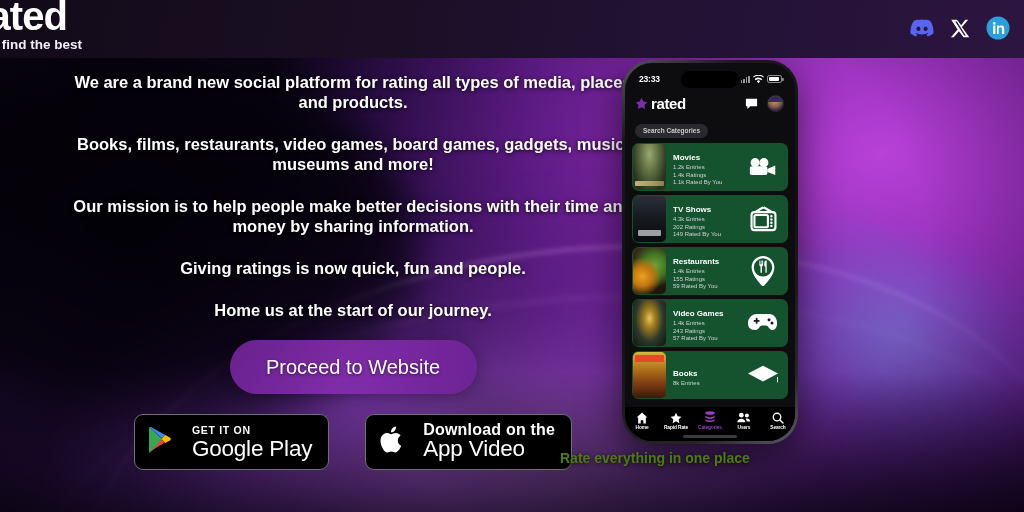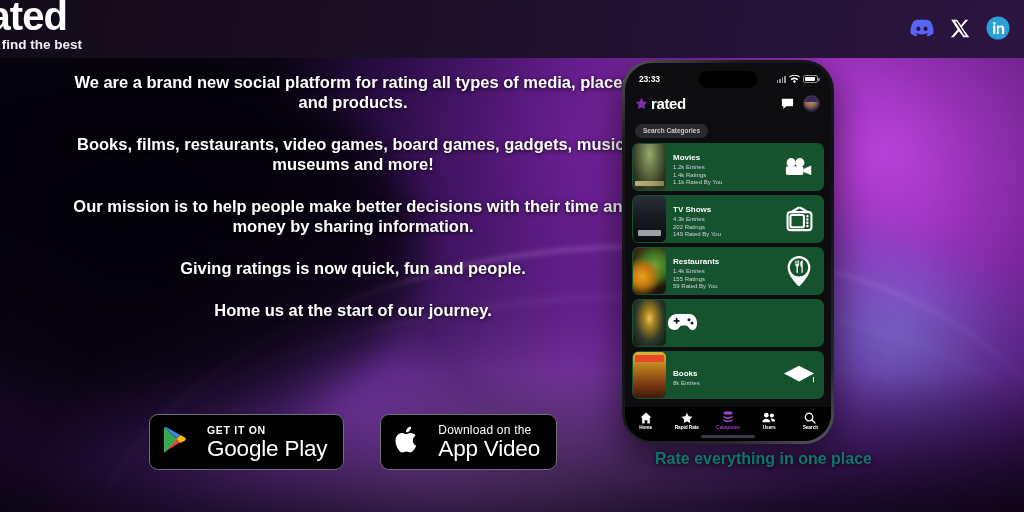--- a/index.html
+++ b/index.html
@@ -201,33 +201,33 @@
     cursor: pointer;
   }
   .store-txt { display: flex; flex-direction: column; justify-content: center; color: #ffffff; }
   .store-small {
     font-size: 10.5px;
     font-weight: bold;
     letter-spacing: 0.7px;
     line-height: 12px;
     text-transform: uppercase;
   }
-  .store-small.apple { font-weight: normal; letter-spacing: 0.2px; font-size: 12px; text-transform: none; }
+  .store-small.apple { font-weight: bold; letter-spacing: 0.2px; font-size: 16px; text-transform: none; }
   .store-big {
     font-size: 22.5px;
     line-height: 25px;
     font-weight: normal;
     letter-spacing: -0.2px;
   }
 
   
   .phone-stage {
     position: absolute;
     left: 622px; top: 60px;
-    width: 212px; height: 384px;
+    width: 176px; height: 384px;
     z-index: 12;
   }
   .phone {
     position: absolute; inset: 0;
     border-radius: 30px;
     background: linear-gradient(145deg, #55555c 0%, #1a1a1e 16%, #101013 50%, #26262b 86%, #5a5a62 100%);
     padding: 3px;
     box-shadow: 0 14px 40px rgba(0,0,0,0.6);
   }
   .phone-screen {
@@ -410,23 +410,23 @@
   .tab.active { color: #9b3fc4; }
   .home-indicator {
     position: absolute; left: 50%; bottom: 3px; transform: translateX(-50%);
     width: 54px; height: 3px; border-radius: 2px; background: #3a3a40;
   }
 
   .phone-caption {
     position: absolute;
     left: 560px; top: 450px;
     width: 312px;
-    text-align: right;
-    color: #0f766e;
-    font-size: 16px;
+    text-align: left;
+    color: #4d7c0f;
+    font-size: 14px;
     font-weight: bold;
     text-shadow: 0 1px 4px rgba(0,0,0,0.8);
     z-index: 12;
   }
 </style>
 </head>
 <body>
 
 <div class="page">
 
@@ -467,20 +467,23 @@
   </div>
 
   <div class="copy">
     <p>We are a brand new social platform for rating all types of media, places and products.</p>
     <p>Books, films, restaurants, video games, board games, gadgets, music, museums and more!</p>
     <p>Our mission is to help people make better decisions with their time and money by sharing information.</p>
     <p>Giving ratings is now quick, fun and people.</p>
     <p>Home us at the start of our journey.</p>
   </div>
 
+  <div class="cta-wrap">
+    <button class="cta">Proceed to Website</button>
+  </div>
 
   <div class="stores">
     <div class="store-badge">
       <span>
         <svg width="26" height="29" viewBox="0 0 26 29" aria-hidden="true">
           <path d="M1.6 1.2 15.4 14 1.6 26.8C1.2 26.4 1 25.8 1 25V3c0-.8.2-1.4.6-1.8Z" fill="#34a853"></path>
           <path d="M1.6 1.2C1.9.9 2.4.8 3 1l14.2 7.9-3.3 3.3L1.6 1.2Z" fill="#4285f4"></path>
           <path d="M17.2 8.9 21.9 11.5c1.2.7 1.2 2.3 0 3L17.2 17l-3.6-4 3.6-4.1Z" fill="#fbbc04"></path>
           <path d="M1.6 26.8 13.6 13.2l3.3 3.3L3 25c-.6.3-1.1.2-1.4-.1Z" fill="#ea4335"></path>
         </svg>
@@ -598,20 +601,26 @@
               <svg width="24" height="30" viewBox="0 0 24 30" fill="#ffffff" aria-hidden="true">
                 <path d="M12 0C5.7 0 .6 5.1.6 11.4c0 7.7 9.3 17.2 10.5 18.3.5.4 1.3.4 1.8 0 1.2-1.1 10.5-10.6 10.5-18.3C23.4 5.1 18.3 0 12 0Zm0 2.2a9.2 9.2 0 1 1 0 18.4 9.2 9.2 0 0 1 0-18.4Z"></path>
                 <path d="M8.3 4.6v4.2c0 .8.5 1.4 1.2 1.6v6.3h1.4v-6.3c.7-.2 1.2-.8 1.2-1.6V4.6h-.9v3.6h-.7V4.6h-.9v3.6h-.7V4.6h-.6Z"></path>
                 <path d="M15 4.6c-1 0-1.8 1.6-1.8 3.6 0 1.5.5 2.5 1.2 2.8v5.7h1.3V4.6H15Z"></path>
               </svg>
             </span>
           </div>
 
           <div class="cat-card">
             <span class="cat-thumb th-games"></span>
+            <span class="cat-info">
+              <span class="cat-title">Video Games</span>
+              <div class="cat-stat">1.4k Entries</div>
+              <div class="cat-stat">243 Ratings</div>
+              <div class="cat-stat">57 Rated By You</div>
+            </span>
             <span class="cat-icon">
               <svg width="30" height="21" viewBox="0 0 32 22" fill="#ffffff" aria-hidden="true">
                 <path d="M9 1.8h14c4.5 0 8 4.4 8 9.8 0 4.2-1.8 7.4-4.6 7.4-2 0-3.2-1.4-4.4-2.8-.9-1-1.7-1.9-3-1.9h-4c-1.3 0-2.1.9-3 1.9-1.2 1.4-2.4 2.8-4.4 2.8C1.8 19 0 15.8 0 11.6 0 6.2 4.5 1.8 9 1.8Z"></path>
                 <rect x="6" y="8.3" width="6.4" height="1.9" rx="0.9" fill="#1b1b1f"></rect>
                 <rect x="8.3" y="6" width="1.9" height="6.4" rx="0.9" fill="#1b1b1f"></rect>
                 <circle cx="22.4" cy="8" r="1.6" fill="#1b1b1f"></circle>
                 <circle cx="25.6" cy="11.4" r="1.6" fill="#1b1b1f"></circle>
               </svg>
             </span>
           </div>

